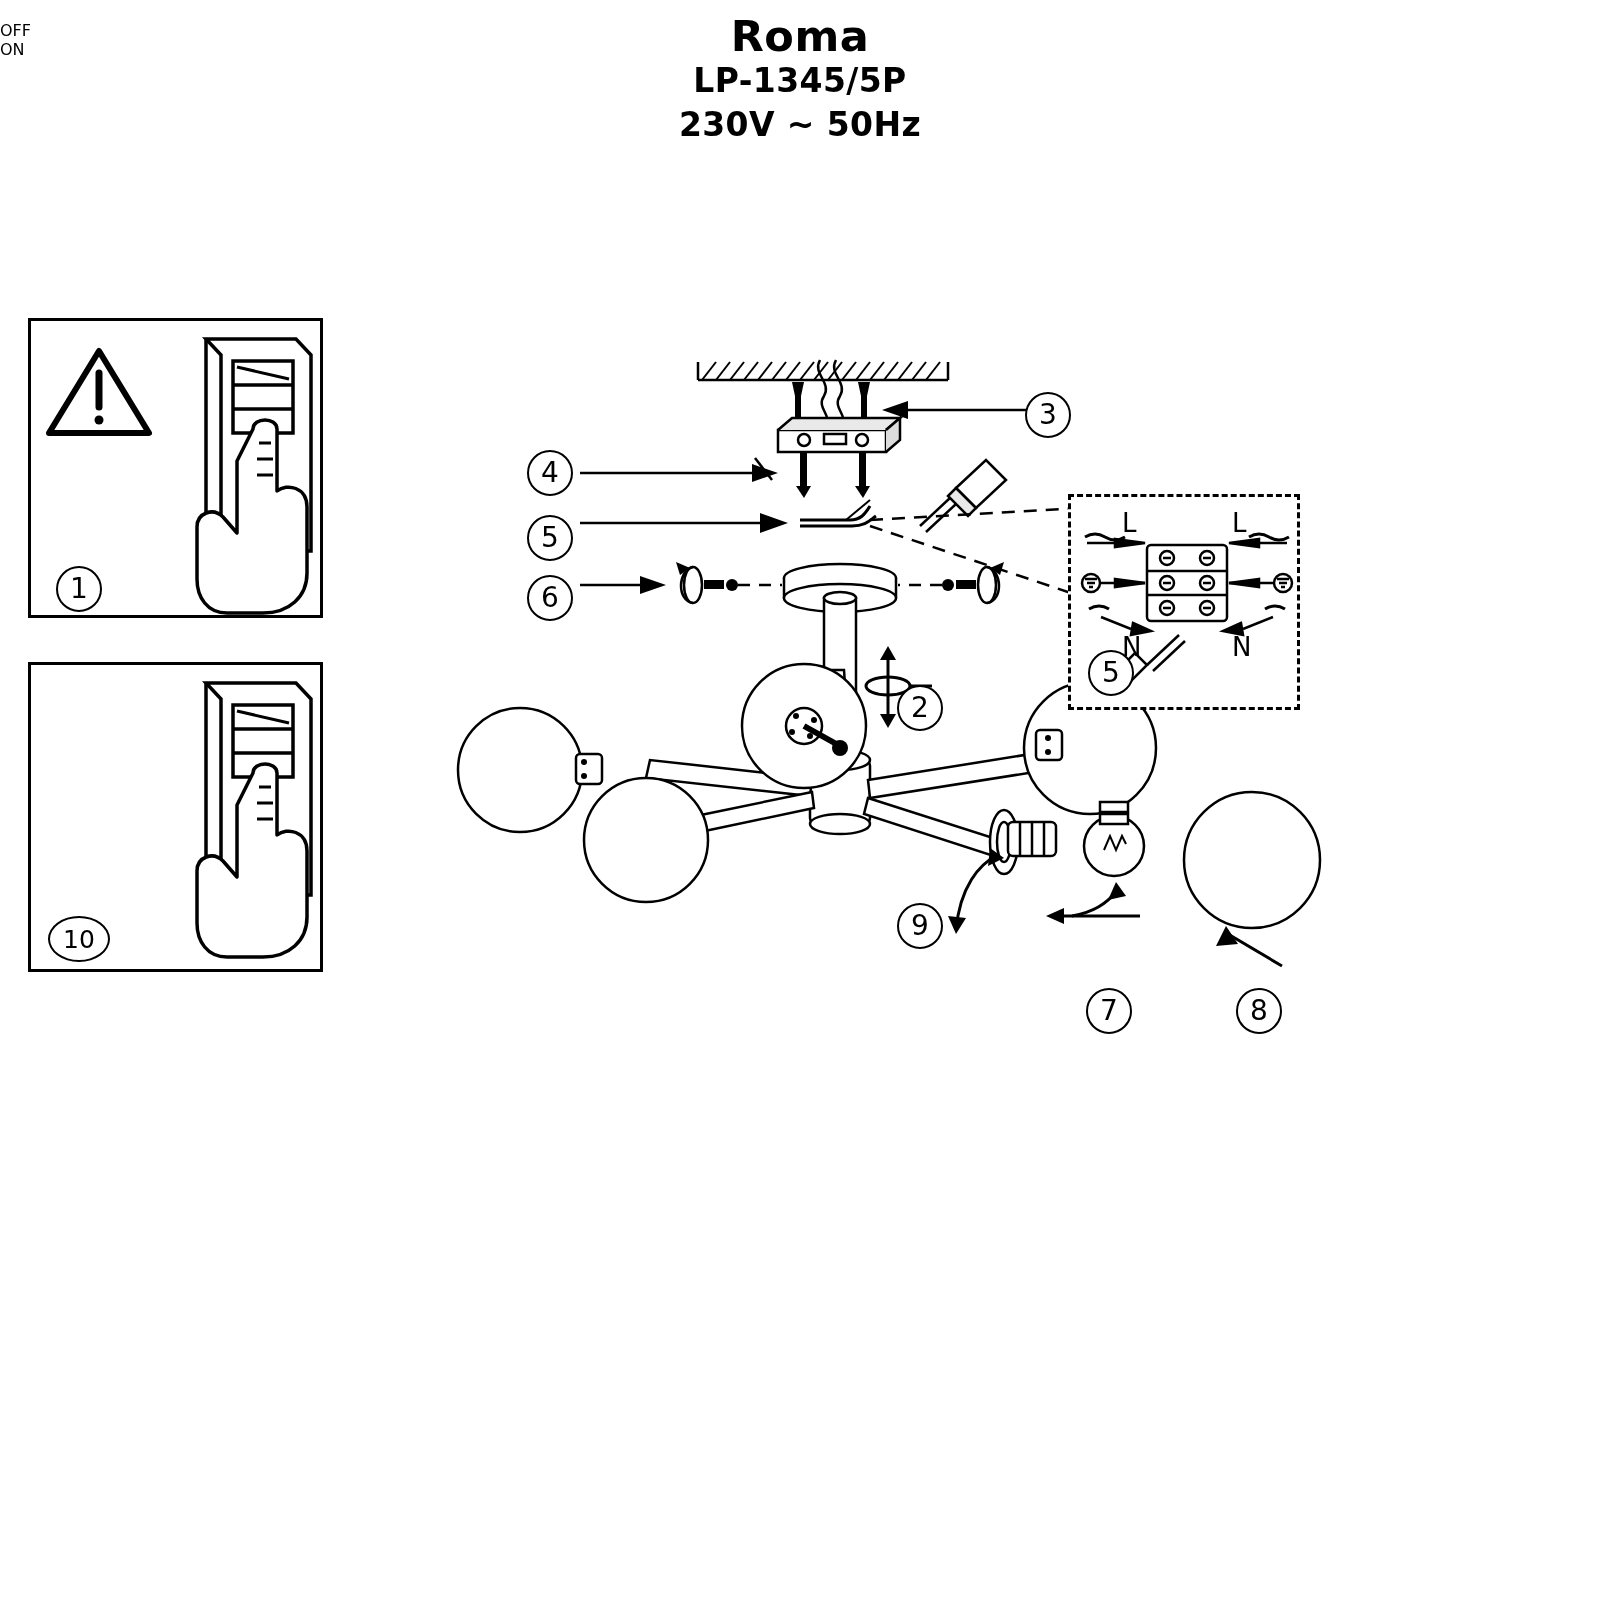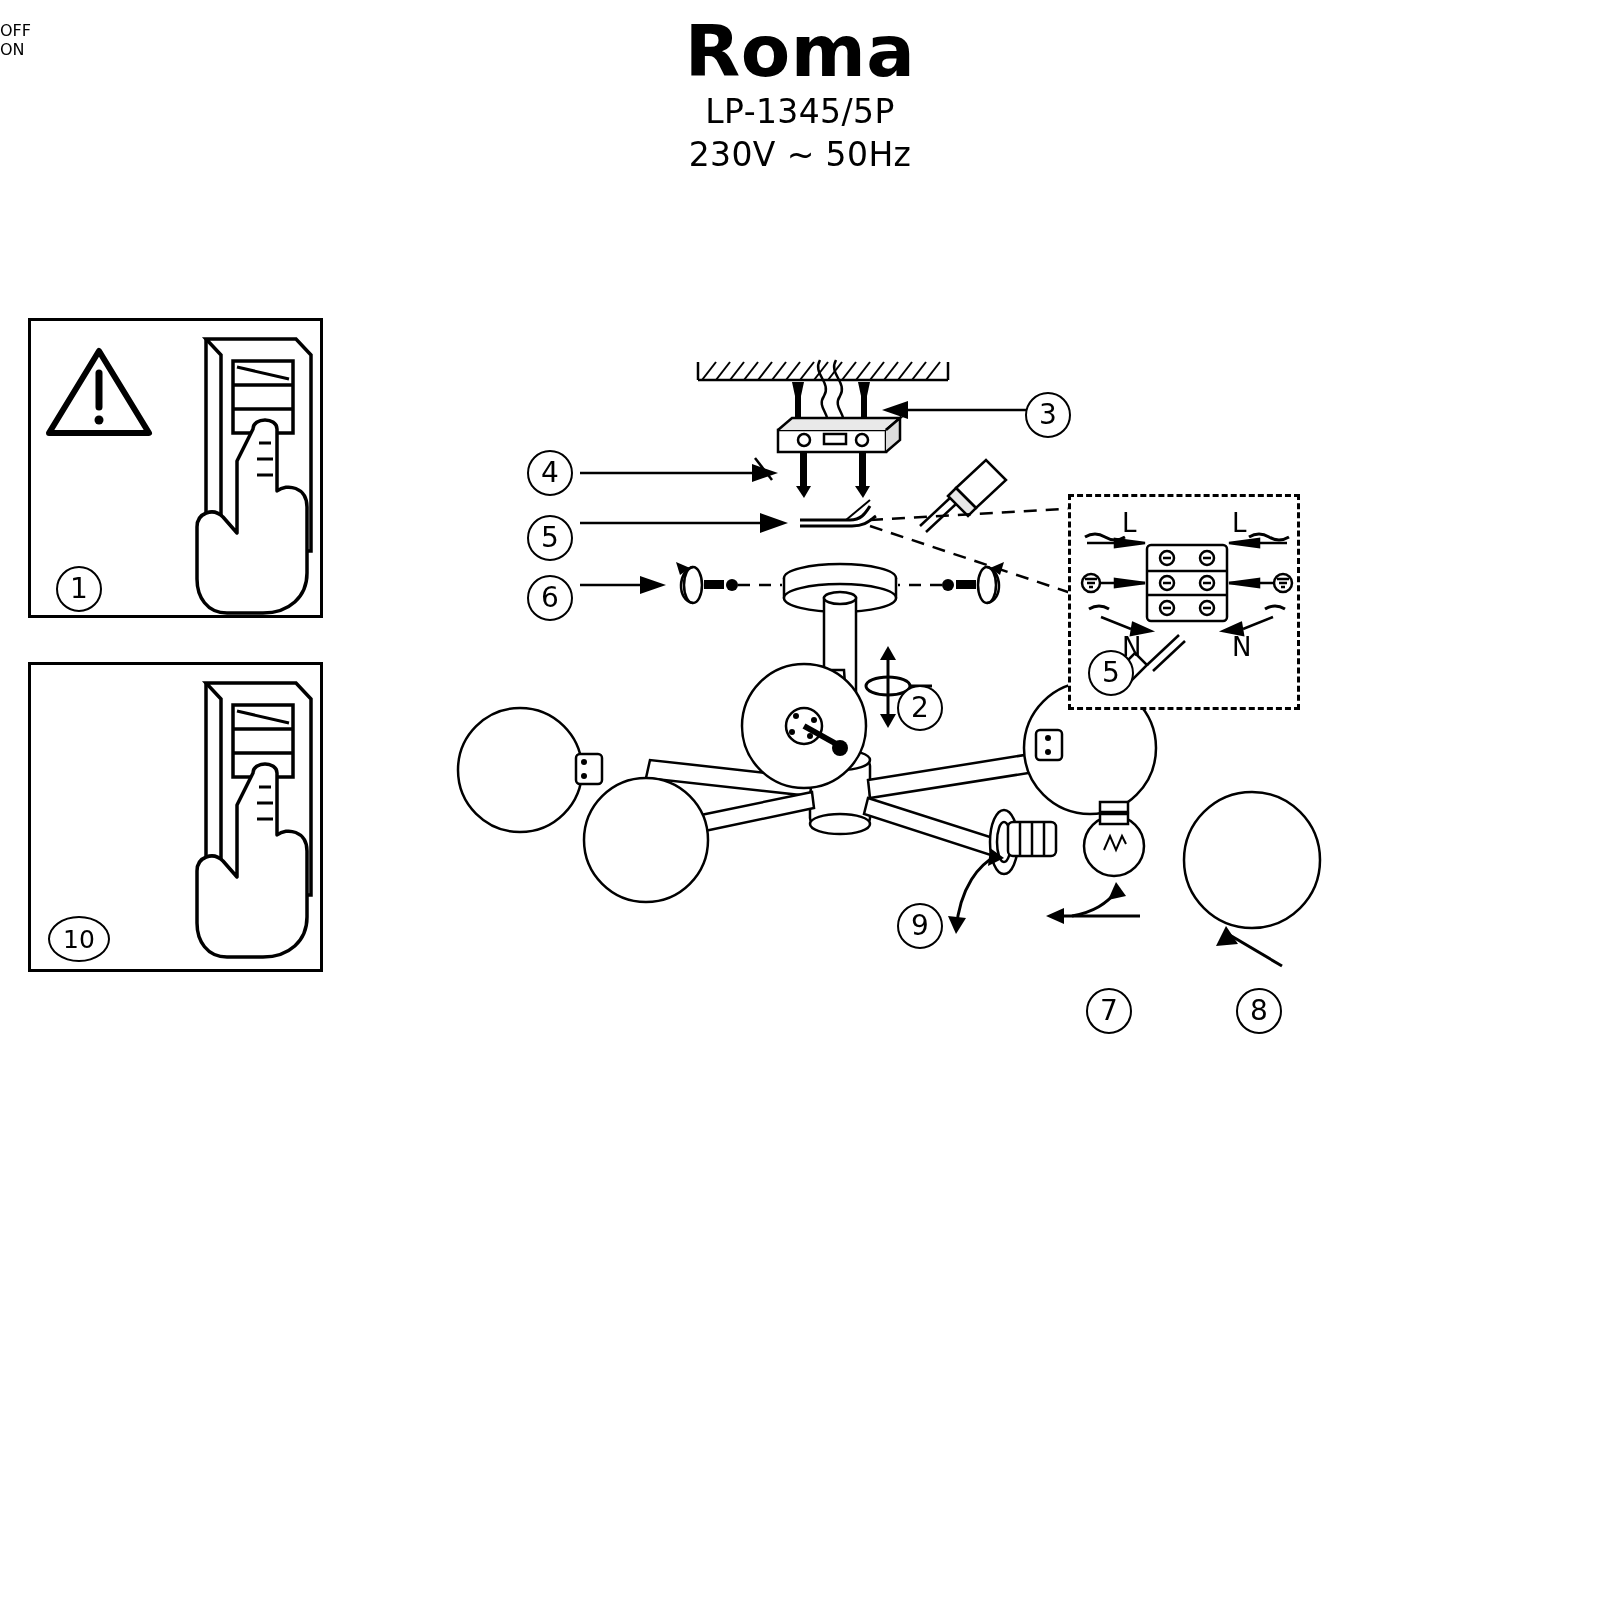--- a/index.html
+++ b/index.html
@@ -22,28 +22,28 @@
 
   
   .header {
     position: absolute;
     top: 14px;
     left: 0;
     width: 1600px;
     text-align: center;
   }
   .title {
-    font-size: 72px;
+    font-size: 43px;
     font-weight: 700;
     letter-spacing: 0.5px;
     line-height: 1.05;
   }
   .subline {
     font-size: 33px;
-    font-weight: 400;
+    font-weight: 700;
     line-height: 1.32;
     letter-spacing: 0.4px;
   }
 
   
   .panel {
     position: absolute;
     border: 3px solid #000;
     background: #fff;
     box-sizing: border-box;

